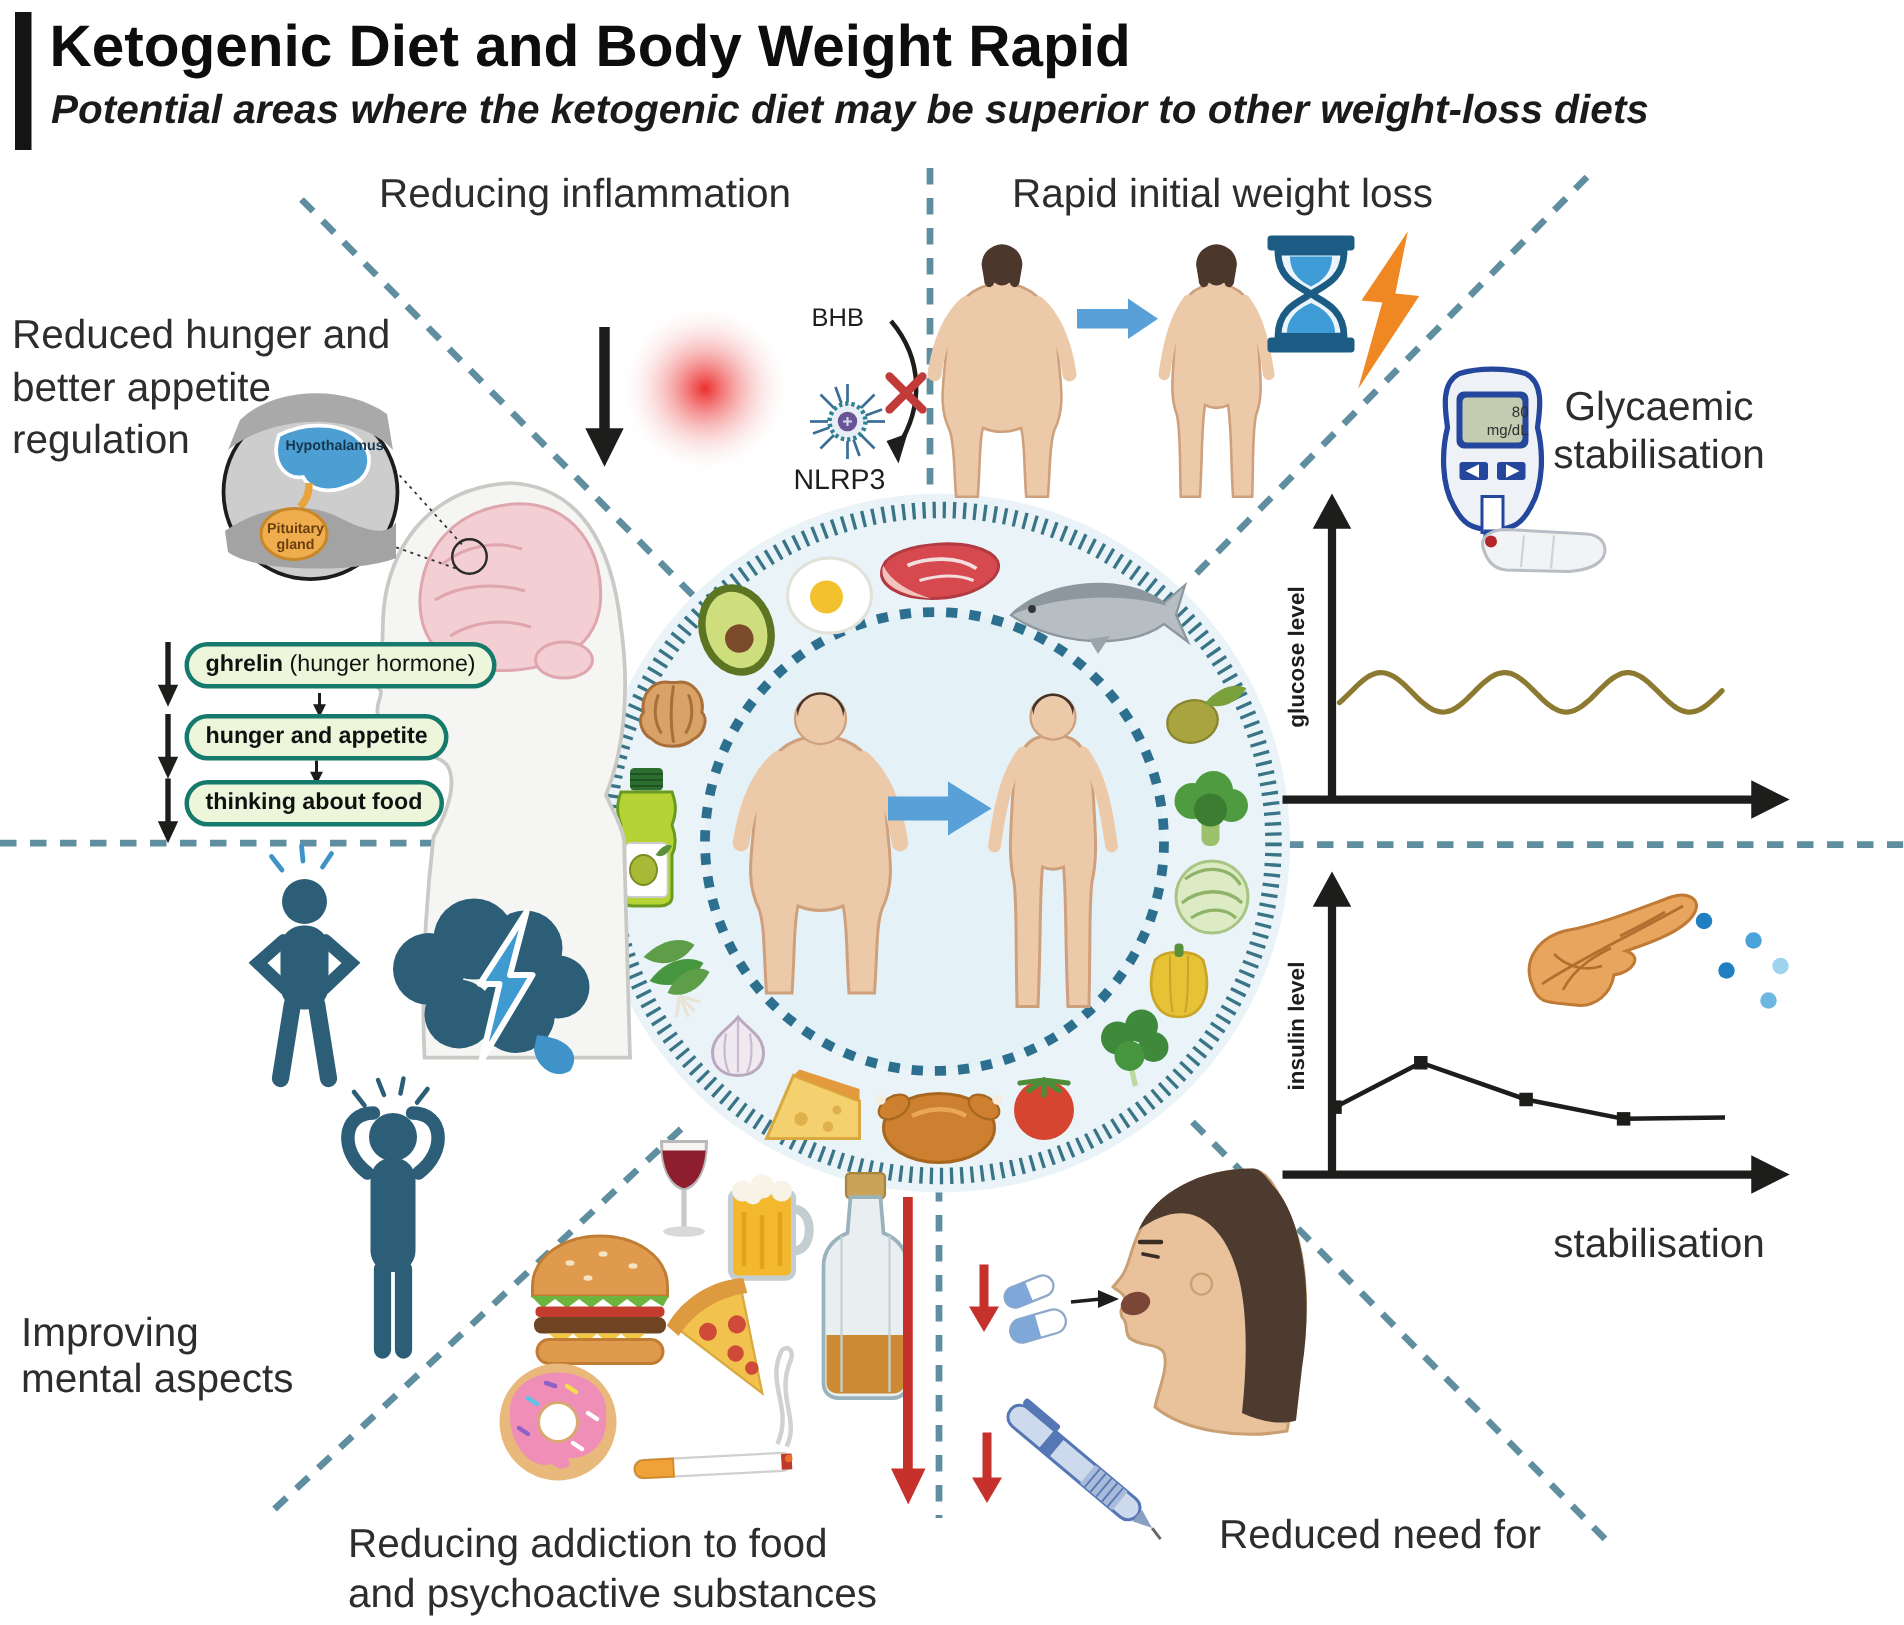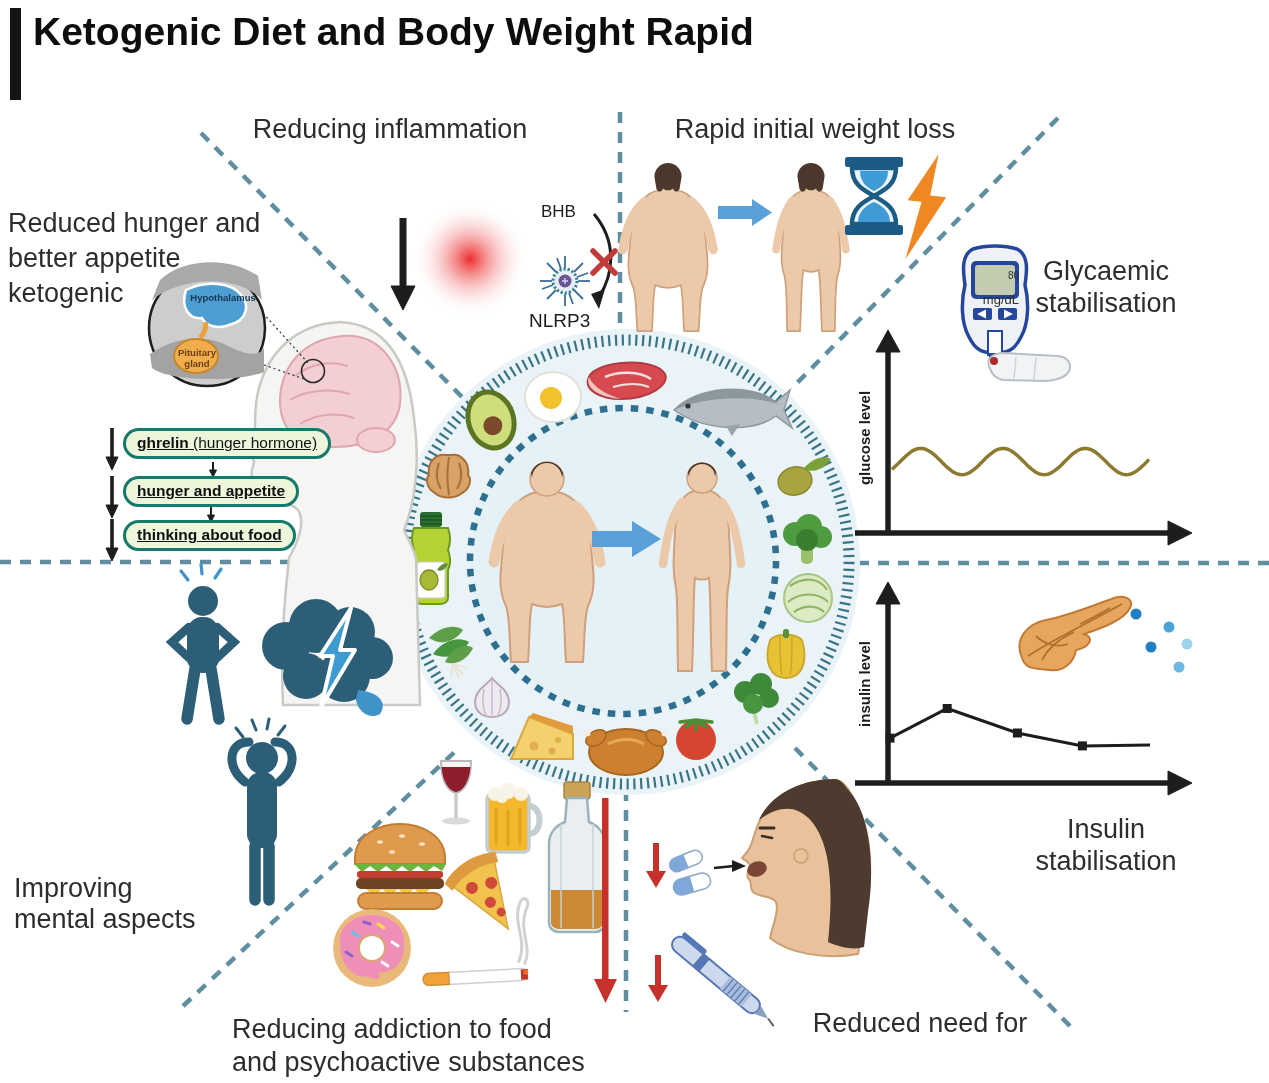--- a/index.html
+++ b/index.html
@@ -6,21 +6,21 @@
   .canvas{position:relative;width:1269px;height:1083px;background:#ffffff;overflow:hidden;
           font-family:"Liberation Sans",sans-serif;}
   .art{position:absolute;left:0;top:0;width:1269px;height:1083px;}
   .t{position:absolute;color:#2d2d2d;line-height:1.22;white-space:nowrap;}
   .head{font-size:27px;}
   .ctr{text-align:center;}
   .titlebar{position:absolute;left:10px;top:8px;width:11px;height:92px;background:#141414;}
   .title{position:absolute;left:33px;top:10px;font-size:39px;font-weight:700;color:#0d0d0d;}
   .subtitle{position:absolute;left:34px;top:58px;font-size:27px;font-style:italic;font-weight:600;color:#1a1a1a;}
   .pill{position:absolute;background:#edf5da;border:3.5px solid #15796b;border-radius:18px;
-        padding:2px 11px;font-size:15.5px;font-weight:700;color:#111;line-height:1.35;text-decoration:underline;}
+        padding:2px 11px;font-size:15.5px;font-weight:700;color:#111;line-height:1.35;}
   .pill .rest{font-weight:400;}
   .axisLab{position:absolute;width:120px;height:16px;font-size:15px;font-weight:700;color:#1d1d1b;
            text-align:center;transform:rotate(-90deg);}
   .tiny{position:absolute;text-align:center;font-weight:700;}
 </style>
 </head>
 <body>
 
 <div class="canvas">
 
@@ -438,37 +438,37 @@
     <path d="M-17,-36 C-36,-50 -34,-76 -13,-76" stroke="#2d5e78" stroke-width="9" fill="none" stroke-linecap="round"></path>
     <path d="M17,-36 C36,-50 34,-76 13,-76" stroke="#2d5e78" stroke-width="9" fill="none" stroke-linecap="round"></path>
     <rect x="-15" y="-46" width="30" height="76" rx="14"></rect>
     <path d="M-7,28 L-7,82" stroke="#2d5e78" stroke-width="11.5" stroke-linecap="round"></path>
     <path d="M7,28 L7,82" stroke="#2d5e78" stroke-width="11.5" stroke-linecap="round"></path>
   </g>
 </svg>
 
 <div class="titlebar"></div>
 <div class="title">Ketogenic Diet and Body Weight Rapid</div>
+<div class="subtitle">Potential areas where the ketogenic diet may be superior to other weight-loss diets</div>
 
 <div class="t head ctr" style="left:245px;top:113px;width:290px;">Reducing inflammation</div>
 <div class="t head ctr" style="left:660px;top:113px;width:310px;">Rapid initial weight loss</div>
 
 <div class="t head" style="left:8px;top:206px;line-height:35px;">
   <div>Reduced hunger and</div>
   <div>better appetite</div>
-  <div>ketogenic</div>
+  <div>regulation</div>
 </div>
 
 <div class="t head ctr" style="left:1012px;top:255px;width:188px;line-height:32px;">
   <div>Glycaemic</div>
   <div>stabilisation</div>
 </div>
 
 <div class="t head ctr" style="left:1012px;top:813px;width:188px;line-height:32px;">
-  <div>Insulin</div>
   <div>stabilisation</div>
 </div>
 
 <div class="t head ctr" style="left:775px;top:1007px;width:290px;line-height:33px;">
   <div>Reduced need for</div>
 </div>
 
 <div class="t head" style="left:232px;top:1013px;line-height:33px;">
   <div>Reducing addiction to food</div>
   <div>and psychoactive substances</div>
@@ -487,19 +487,19 @@
 <div class="pill" style="left:123px;top:520px;">thinking about food</div>
 
 <div class="tiny" style="left:180px;top:292px;width:86px;font-size:9.5px;color:#14364f;">Hypothalamus</div>
 <div class="tiny" style="left:168px;top:347px;width:58px;font-size:9.5px;color:#6b3f0e;line-height:11px;">
   <div>Pituitary</div>
   <div>gland</div>
 </div>
 
 <div class="tiny" style="left:973px;top:270px;width:46px;font-size:10px;color:#2f2f2f;font-weight:400;line-height:12px;text-align:right;">
   <div>80</div>
-  <div style="font-size:13px;margin-top:12px;">mg/dL</div>
+  <div style="font-size:10px;">mg/dL</div>
 </div>
 
 <div class="axisLab" style="left:804px;top:430px;">glucose level</div>
 <div class="axisLab" style="left:804px;top:676px;">insulin level</div>
 
 </div>
 
 </body></html>

